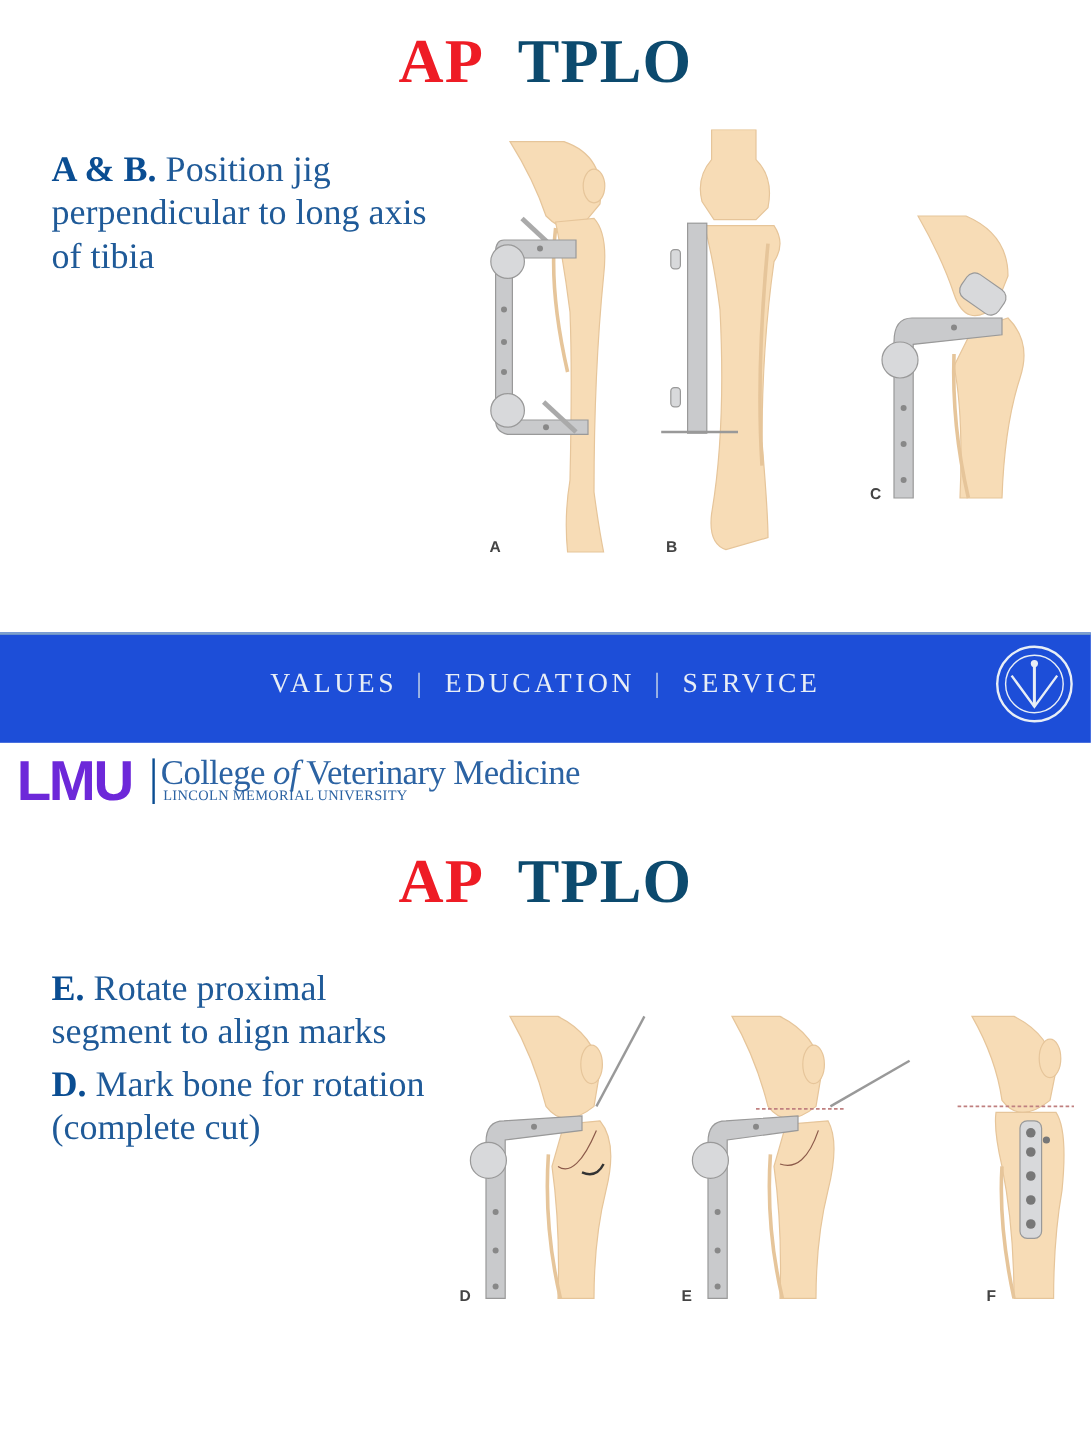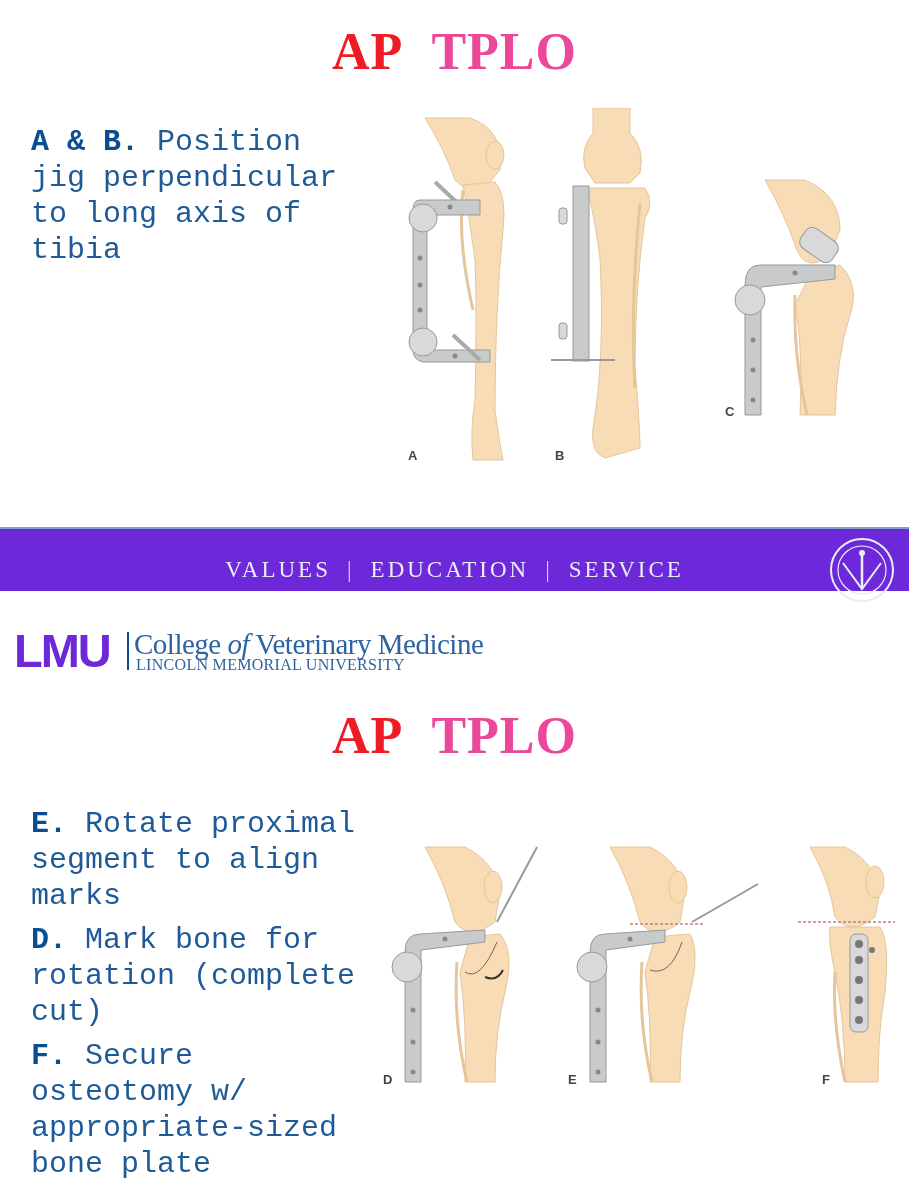--- a/index.html
+++ b/index.html
@@ -1,34 +1,34 @@
 <!DOCTYPE html>
 <html><head>
 <meta charset="utf-8">
 <style>
   html, body { margin:0; padding:0; background:#ffffff; }
   body { width:909px; height:1200px; position:relative; overflow:hidden; font-family:"Liberation Serif", serif; }
   .slide-title { position:absolute; left:0; width:909px; text-align:center; font-family:"Liberation Serif", serif; font-weight:bold; font-size:52px; letter-spacing:1px; }
   .slide-title .ap { color:#ee1c25; margin-right:28px; }
-  .slide-title .tplo { color:#ec4899; }
+  .slide-title .tplo { color:#0c4a6e; }
   .steps { position:absolute; left:27px; width:345px; color:#1f5a98; font-size:30px; line-height:36px; font-family:"Liberation Serif", serif; }
-  .step { margin:0 0 8px 4px;font-family:Liberation Mono, monospace; }
+  .step { margin:0 0 8px 16px; }
   .step b { color:#0a4d92; }
   .figure { position:absolute; }
   .fig-label { position:absolute; font-family:"Liberation Sans", sans-serif; font-size:13px; color:#444; font-weight:bold; }
-  .banner { position:absolute; left:0; top:527px; width:909px; height:64px; background:#6d28d9; border-top:2px solid #7fa2c9; box-sizing:border-box; }
+  .banner { position:absolute; left:0; top:527px; width:909px; height:92px; background:#1d4ed8; border-top:2px solid #7fa2c9; box-sizing:border-box; }
   .banner-text { position:absolute; left:0; width:909px; top:28px; text-align:center; color:#e8eef6; font-family:"Liberation Serif", serif; font-size:23px; letter-spacing:3px; }
   .banner-text .sep { margin:0 16px; color:#c9d6e8; }
   .seal { position:absolute; right:14px; top:8px; width:66px; height:66px; }
   .logo { position:absolute; left:14px; top:628px; height:46px; }
   .logo-lmu { position:absolute; left:0; top:0; font-family:"Liberation Sans", sans-serif; font-weight:bold; font-size:47px; color:#6d28d9; letter-spacing:-2px; line-height:46px; }
   .logo-bar { position:absolute; left:113px; top:4px; width:2px; height:38px; background:#0a4d92; }
   .logo-college { position:absolute; left:120px; top:0; font-family:"Liberation Serif", serif; font-size:29px; color:#2c63a3; white-space:nowrap; letter-spacing:-0.5px; }
   .logo-college i { font-style:italic; }
-  .logo-univ { position:absolute; left:122px; top:28px; font-family:"Liberation Serif", serif; font-size:16px; color:#2c63a3; white-space:nowrap; letter-spacing:0.3px; }
+  .logo-univ { position:absolute; left:122px; top:28px; font-family:"Liberation Serif", serif; font-size:12px; color:#2c63a3; white-space:nowrap; letter-spacing:0.3px; }
 </style>
 </head>
 <body>
 
 <div>
   <div class="slide-title" style="top:22px;">
     <span class="ap">AP</span><span class="tplo">TPLO</span>
   </div>
 
   <div class="steps" style="top:124px;">
@@ -100,21 +100,20 @@
 </div>
 
 <div>
   <div class="slide-title" style="top:706px;">
     <span class="ap">AP</span><span class="tplo">TPLO</span>
   </div>
 
   <div class="steps" style="top:806px;">
     <div class="step"><b>E.</b><span> Rotate proximal segment to align marks</span></div>
     <div class="step"><b>D.</b><span> Mark bone for rotation (complete cut)</span></div>
-    <div class="step"><b>F.</b><span> Secure osteotomy w/ appropriate-sized bone plate</span></div>
   </div>
 
   <svg class="figure" style="left:385px; top:842px;" width="160" height="245">
     <path d="M40,5 L80,5 Q110,20 115,50 L110,80 Q85,100 70,80 Q60,40 40,5 Z" fill="#f7dcb6" stroke="#e6c59a"></path>
     <ellipse cx="108" cy="45" rx="9" ry="16" fill="#f7dcb6" stroke="#e6c59a"></ellipse>
     <path d="M85,95 L115,92 Q130,110 120,150 Q110,190 110,240 L80,240 Q82,180 75,130 Z" fill="#f7dcb6" stroke="#e6c59a"></path>
     <path d="M80,130 Q95,140 112,100" fill="none" stroke="#8c5a4a" stroke-width="1"></path>
     <path d="M72,120 Q68,180 82,240" fill="none" stroke="#e6c59a" stroke-width="3"></path>
     <line x1="112" y1="80" x2="152" y2="5" stroke="#999" stroke-width="2"></line>
     <path d="M35,92 Q20,92 20,110 L20,240 L36,240 L36,108 L100,100 L100,88 Z" fill="#c9cacc" stroke="#999"></path>

